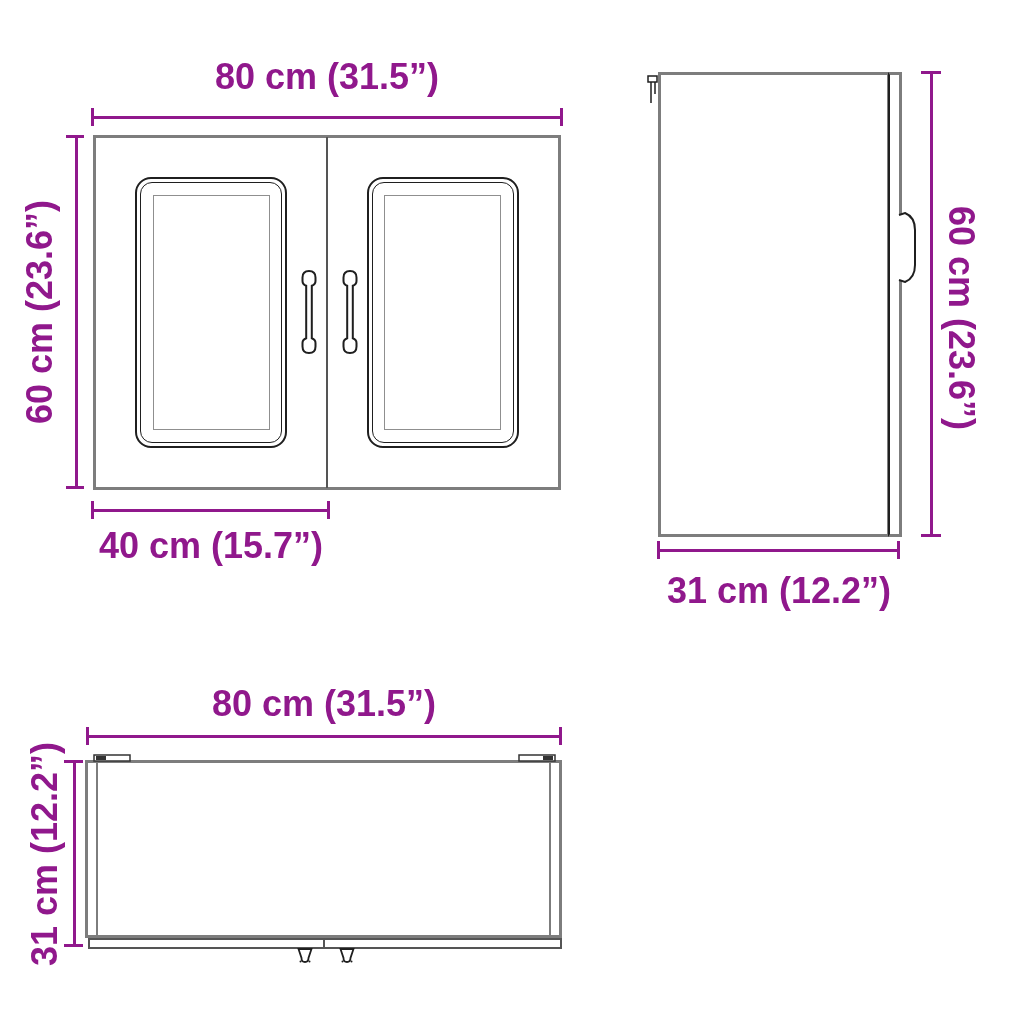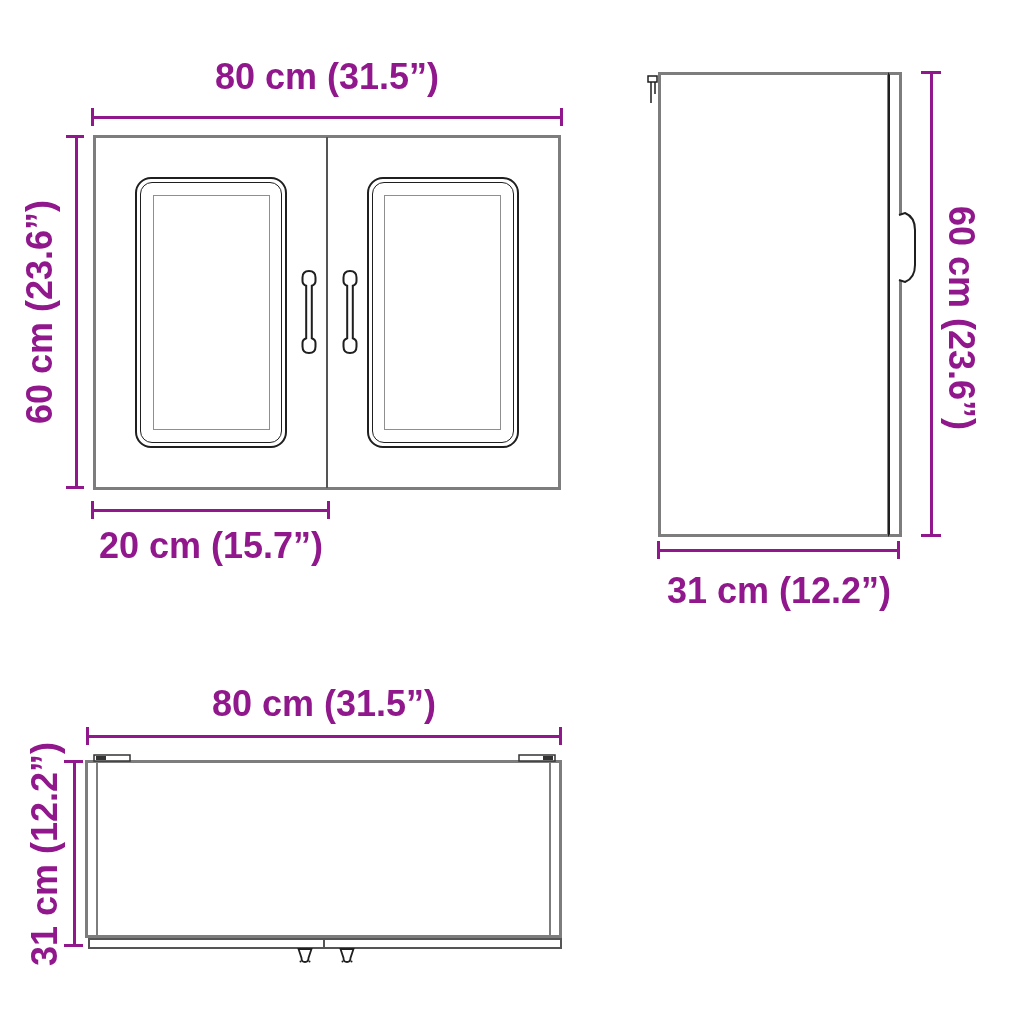--- a/index.html
+++ b/index.html
@@ -65,21 +65,21 @@
     <svg style="left:298px;top:268px;" width="22" height="88" viewBox="0 0 22 88">
       <path d="M11 3 Q17.5 3 17.5 9.5 L17.5 13 Q17.5 16.5 13.8 17.8 L13.8 70.2 Q17.5 71.5 17.5 75 L17.5 78.5 Q17.5 85 11 85 Q4.5 85 4.5 78.5 L4.5 75 Q4.5 71.5 8.2 70.2 L8.2 17.8 Q4.5 16.5 4.5 13 L4.5 9.5 Q4.5 3 11 3 Z" fill="#ffffff" stroke="#1f1f1f" stroke-width="2"></path>
     </svg>
     <svg style="left:339px;top:268px;" width="22" height="88" viewBox="0 0 22 88">
       <path d="M11 3 Q17.5 3 17.5 9.5 L17.5 13 Q17.5 16.5 13.8 17.8 L13.8 70.2 Q17.5 71.5 17.5 75 L17.5 78.5 Q17.5 85 11 85 Q4.5 85 4.5 78.5 L4.5 75 Q4.5 71.5 8.2 70.2 L8.2 17.8 Q4.5 16.5 4.5 13 L4.5 9.5 Q4.5 3 11 3 Z" fill="#ffffff" stroke="#1f1f1f" stroke-width="2"></path>
     </svg>
 
     <div class="dline" style="left:92px;top:509px;width:238px;height:3px;"></div>
     <div class="dline" style="left:91px;top:501px;width:3px;height:18px;"></div>
     <div class="dline" style="left:327px;top:501px;width:3px;height:18px;"></div>
-    <div class="dlabel" style="left:211px;top:546px;">20 cm (15.7”)</div>
+    <div class="dlabel" style="left:211px;top:546px;">40 cm (15.7”)</div>
   </div>
 
   <div>
 
     <div class="outline" style="left:658px;top:72px;width:232px;height:465px;"></div>
 
     <div class="abs" style="left:888px;top:72px;width:14px;height:465px;background:#ffffff;
          border-left:2.5px solid var(--detail-dark);border-right:3px solid var(--outline-gray);
          border-top:3px solid var(--outline-gray);border-bottom:3px solid var(--outline-gray);"></div>
 

